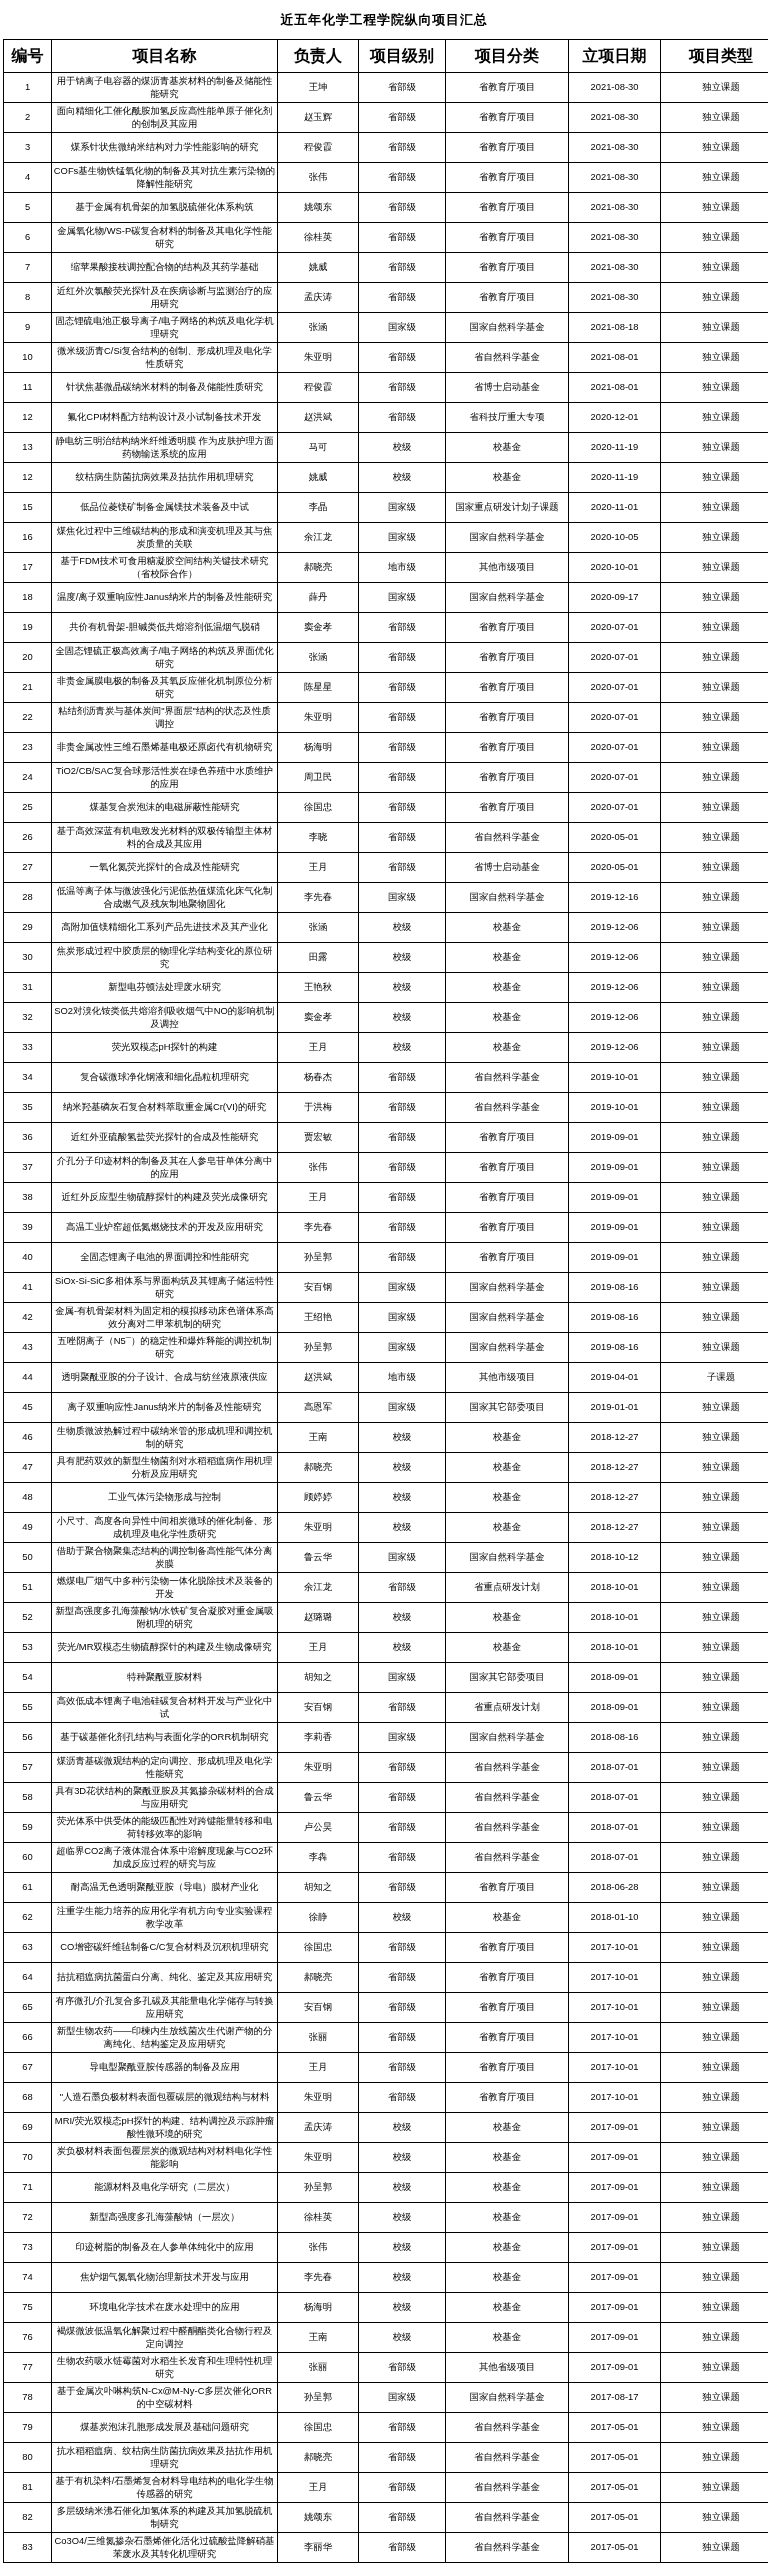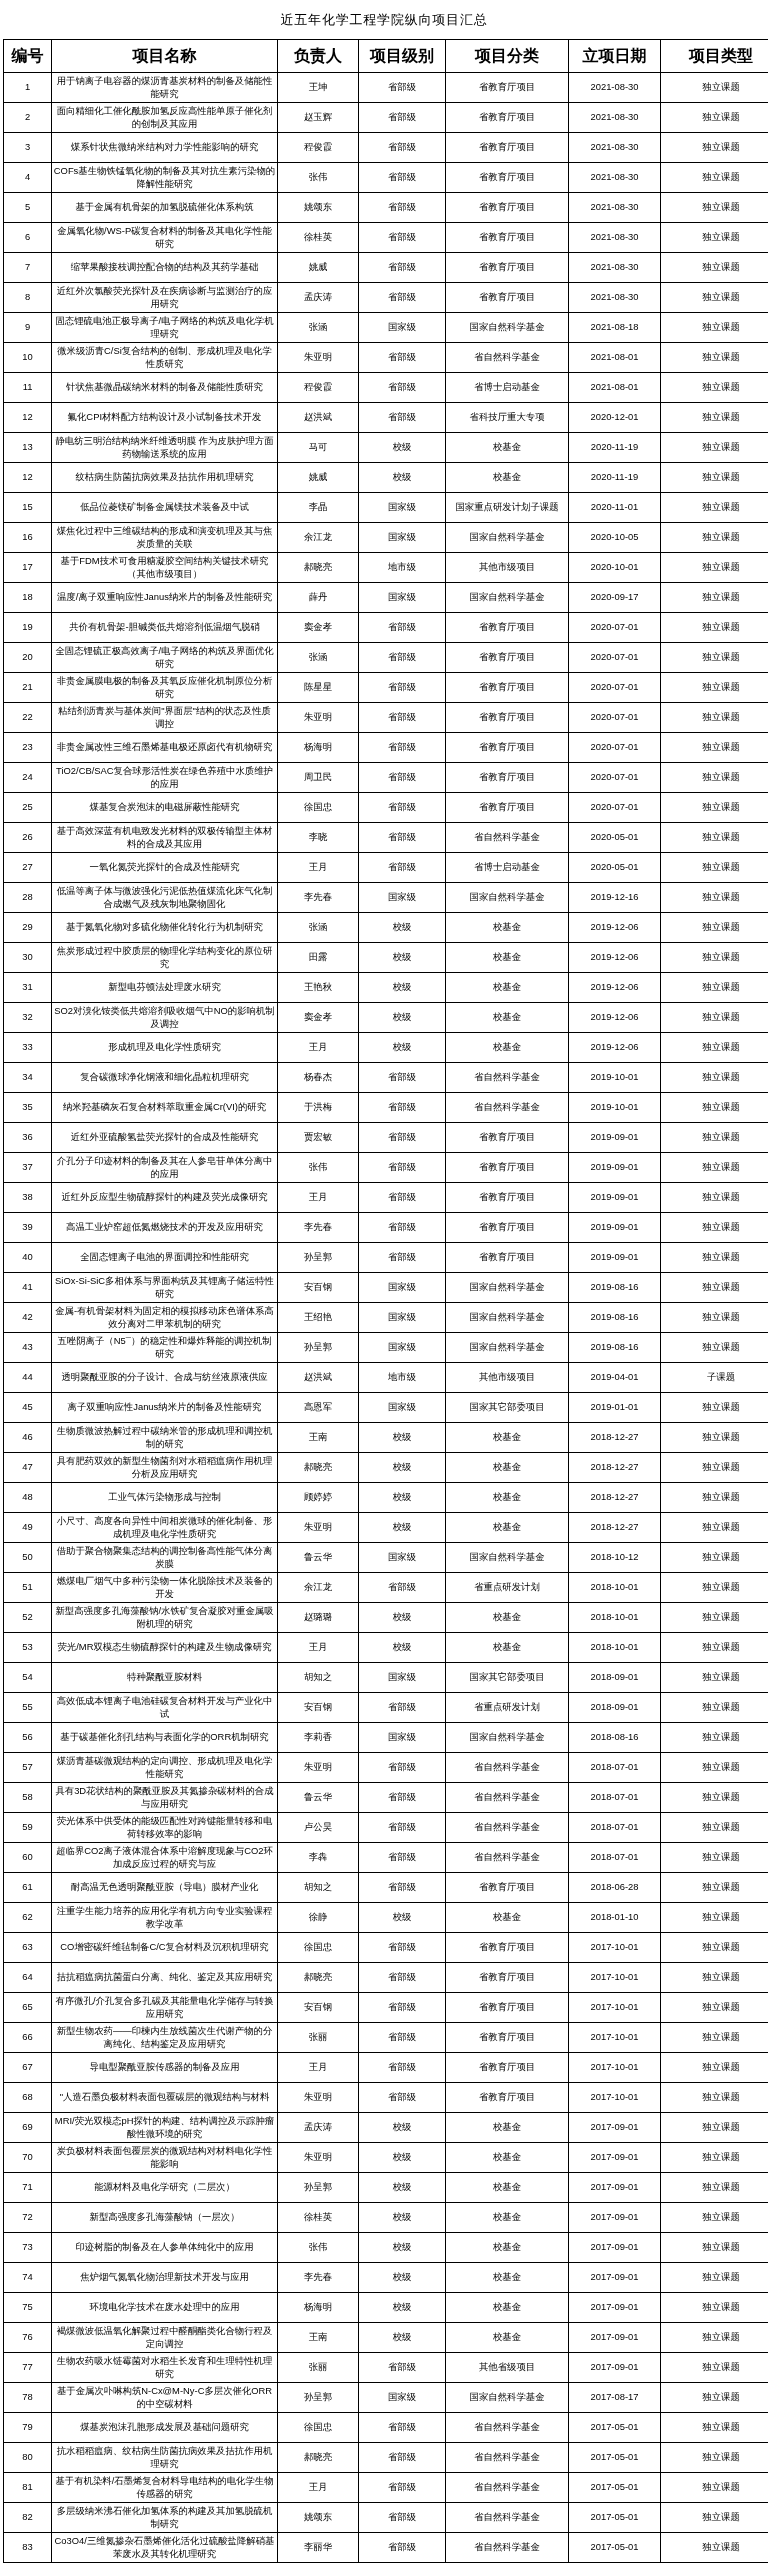--- a/index.html
+++ b/index.html
@@ -1,19 +1,19 @@
 <!DOCTYPE html>
 <html style="font-size:12px"><head>
 <meta charset="utf-8">
 <style>
   html,body{margin:0;padding:0;background:#ffffff;}
   body{width:768px;font-family:"Liberation Sans","DejaVu Sans",sans-serif;color:#000;}
   .page{width:768px;}
   .title{height:39px;display:flex;align-items:center;justify-content:center;
-         font-size:13px;font-weight:normal;letter-spacing:0.8px;text-align:center;}
+         font-size:13px;font-weight:bold;letter-spacing:0.8px;text-align:center;}
   table{border-collapse:collapse;table-layout:fixed;margin-left:3px;width:763px;}
   th,td{border:0.8px solid #000;padding:0 1.5px;text-align:center;vertical-align:middle;
         overflow:hidden;word-break:break-all;}
   th{height:32px;font-size:16px;font-weight:bold;}
   td{height:29px;font-size:9.4px;line-height:1.3;}
   .c0{width:44px;}
   .c1{width:222px;}
   .c2{width:77px;}
   .c3{width:83px;}
   .c4{width:119px;}
@@ -177,21 +177,21 @@
           <td class="c0">16</td>
           <td class="c1">煤焦化过程中三维碳结构的形成和演变机理及其与焦炭质量的关联</td>
           <td class="c2">余江龙</td>
           <td class="c3">国家级</td>
           <td class="c4">国家自然科学基金</td>
           <td class="c5">2020-10-05</td>
           <td class="c6">独立课题</td>
         </tr>
         <tr>
           <td class="c0">17</td>
-          <td class="c1">基于FDM技术可食用糖凝胶空间结构关键技术研究（其他市级项目）</td>
+          <td class="c1">基于FDM技术可食用糖凝胶空间结构关键技术研究（省校际合作）</td>
           <td class="c2">郝晓亮</td>
           <td class="c3">地市级</td>
           <td class="c4">其他市级项目</td>
           <td class="c5">2020-10-01</td>
           <td class="c6">独立课题</td>
         </tr>
         <tr>
           <td class="c0">18</td>
           <td class="c1">温度/离子双重响应性Janus纳米片的制备及性能研究</td>
           <td class="c2">薛丹</td>
@@ -285,21 +285,21 @@
           <td class="c0">28</td>
           <td class="c1">低温等离子体与微波强化污泥低热值煤流化床气化制合成燃气及残灰制地聚物固化</td>
           <td class="c2">李先春</td>
           <td class="c3">国家级</td>
           <td class="c4">国家自然科学基金</td>
           <td class="c5">2019-12-16</td>
           <td class="c6">独立课题</td>
         </tr>
         <tr>
           <td class="c0">29</td>
-          <td class="c1">基于氮氧化物对多硫化物催化转化行为机制研究</td>
+          <td class="c1">高附加值镁精细化工系列产品先进技术及其产业化</td>
           <td class="c2">张涵</td>
           <td class="c3">校级</td>
           <td class="c4">校基金</td>
           <td class="c5">2019-12-06</td>
           <td class="c6">独立课题</td>
         </tr>
         <tr>
           <td class="c0">30</td>
           <td class="c1">焦炭形成过程中胶质层的物理化学结构变化的原位研究</td>
           <td class="c2">田露</td>
@@ -321,21 +321,21 @@
           <td class="c0">32</td>
           <td class="c1">SO2对溴化铵类低共熔溶剂吸收烟气中NO的影响机制及调控</td>
           <td class="c2">窦金孝</td>
           <td class="c3">校级</td>
           <td class="c4">校基金</td>
           <td class="c5">2019-12-06</td>
           <td class="c6">独立课题</td>
         </tr>
         <tr>
           <td class="c0">33</td>
-          <td class="c1">形成机理及电化学性质研究</td>
+          <td class="c1">荧光双模态pH探针的构建</td>
           <td class="c2">王月</td>
           <td class="c3">校级</td>
           <td class="c4">校基金</td>
           <td class="c5">2019-12-06</td>
           <td class="c6">独立课题</td>
         </tr>
         <tr>
           <td class="c0">34</td>
           <td class="c1">复合碳微球净化钢液和细化晶粒机理研究</td>
           <td class="c2">杨春杰</td>

